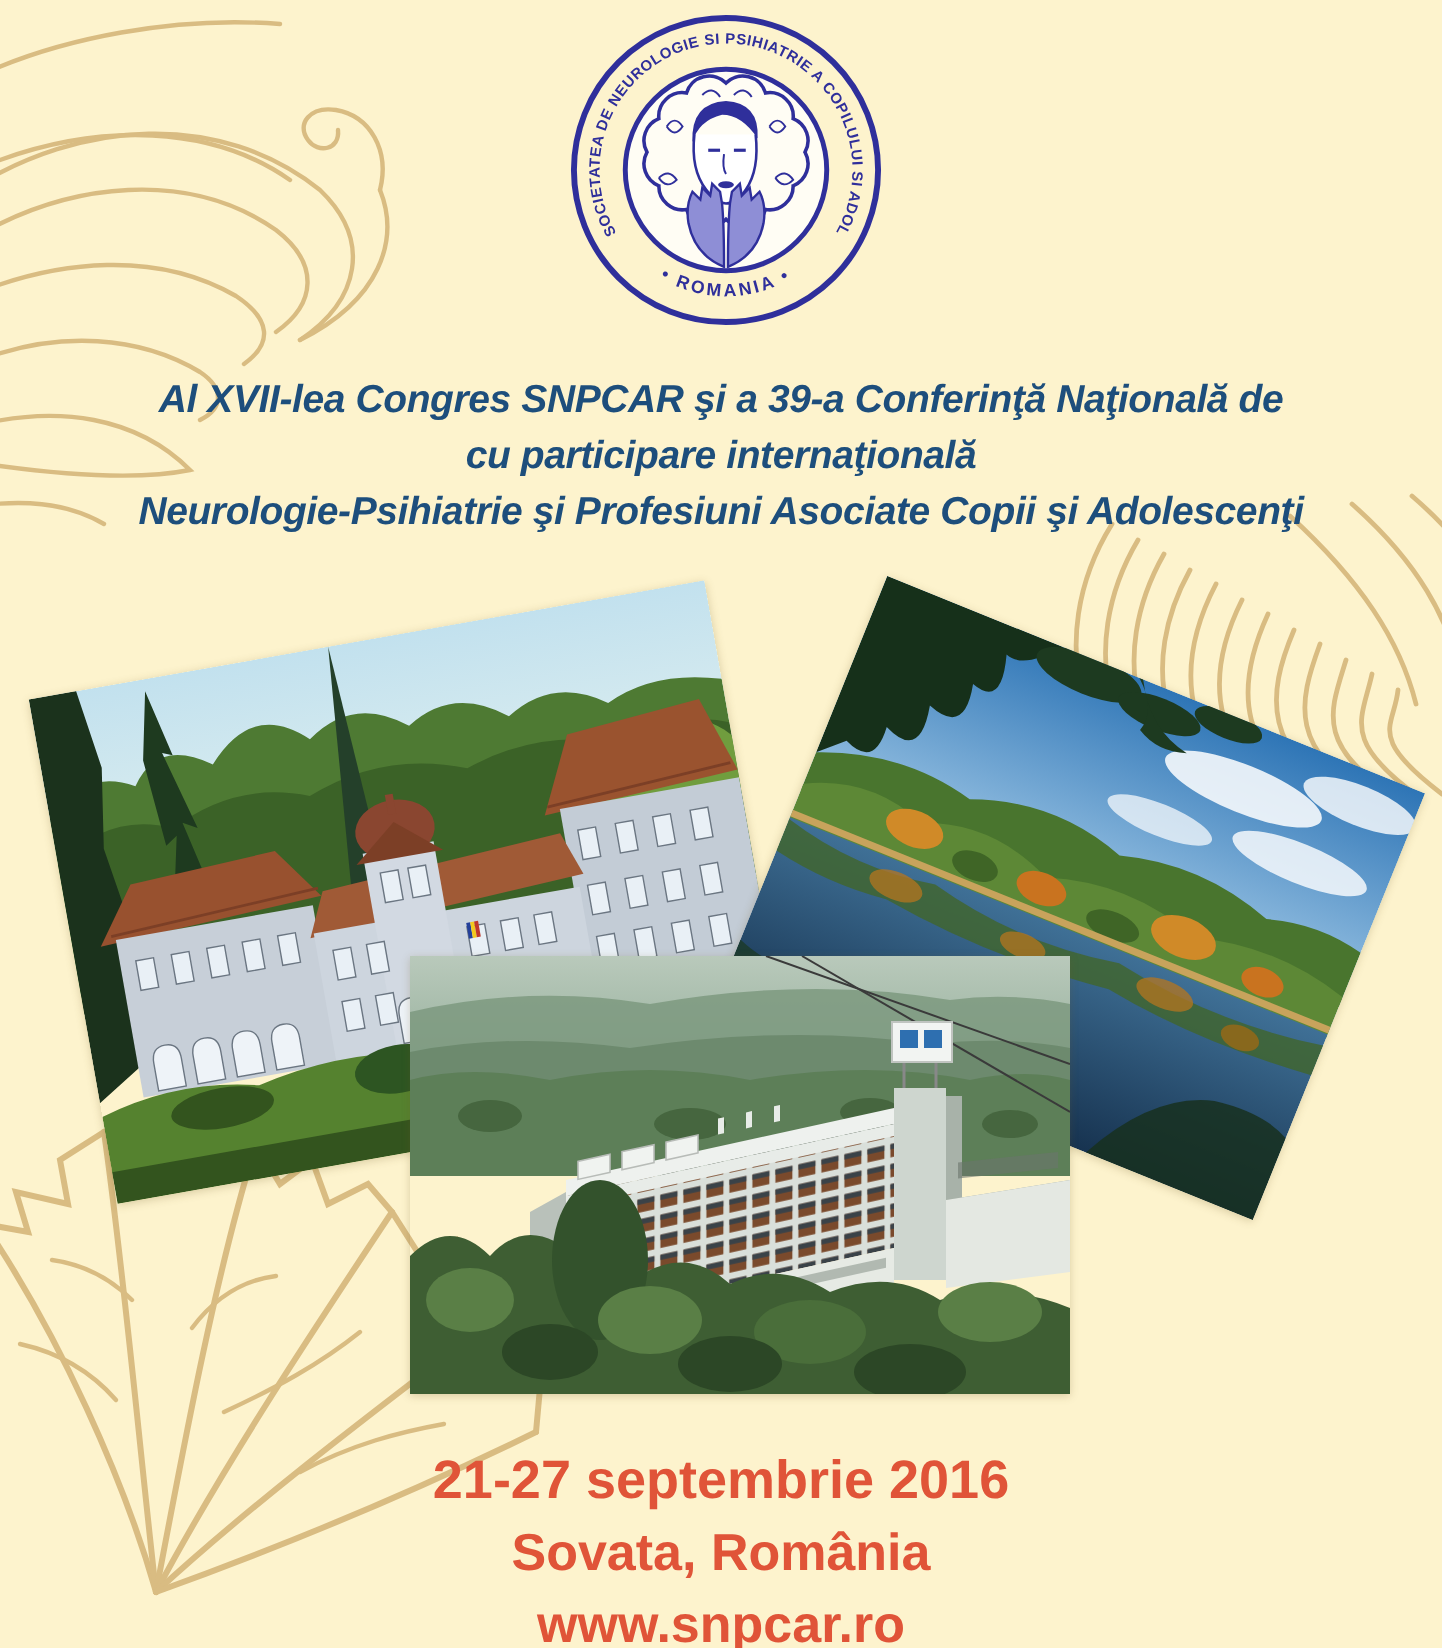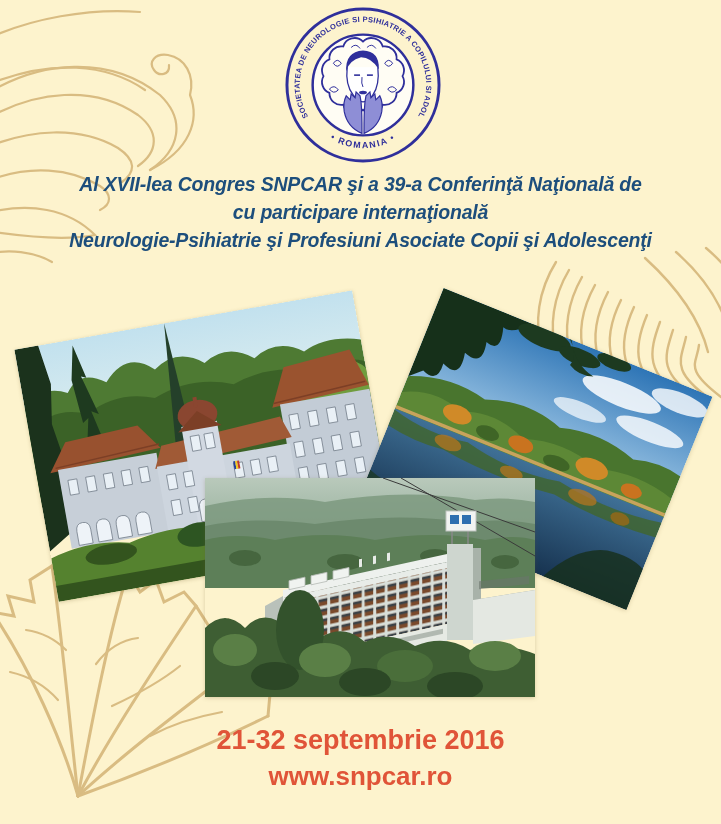--- a/index.html
+++ b/index.html
@@ -9,21 +9,21 @@
     font-family:"Liberation Sans", sans-serif;
   }
   .ornaments{position:absolute;left:0;top:0;width:721px;height:824px;z-index:1;}
   .photo{position:absolute;overflow:hidden;z-index:2;box-shadow:0 1px 4px rgba(110,90,40,.25);}
   .photo svg{display:block;width:100%;height:100%;}
   #photo-villa{left:34px;top:318px;width:343px;height:256px;transform:rotate(-10deg);z-index:2;}
   #photo-lake{left:390px;top:334px;width:290px;height:230px;transform:rotate(22deg);z-index:3;}
   #photo-hotel{left:205px;top:478px;width:330px;height:219px;z-index:4;}
   .logo{position:absolute;left:284px;top:6px;width:158px;height:158px;z-index:5;}
   .title{
-    position:absolute;top:170px;left:0;right:0;z-index:5;
+    position:absolute;top:186px;left:0;right:0;z-index:5;
     text-align:center;font-style:italic;font-weight:bold;
     font-size:19.5px;line-height:28px;letter-spacing:-0.2px;color:#1d4e7c;
   }
   .footer{
     position:absolute;top:722px;left:0;right:0;z-index:5;
     text-align:center;font-weight:bold;font-size:26px;line-height:36px;color:#e05438;
   }
   .footer .date{font-size:27px;}
 </style>
 </head>
@@ -307,17 +307,18 @@
     </g>
   </svg>
 
   <div class="title">
     <div>Al XVII-lea Congres SNPCAR şi a 39-a Conferinţă Naţională de</div>
     <div>cu participare internaţională</div>
     <div>Neurologie-Psihiatrie şi Profesiuni Asociate Copii şi Adolescenţi</div>
   </div>
 
   <div class="footer">
-    <div class="date">21-32 septembrie 2016</div>
+    <div class="date">21-27 septembrie 2016</div>
+    <div>Sovata, România</div>
     <div>www.snpcar.ro</div>
   </div>
 
 </div>
 
 </body></html>

